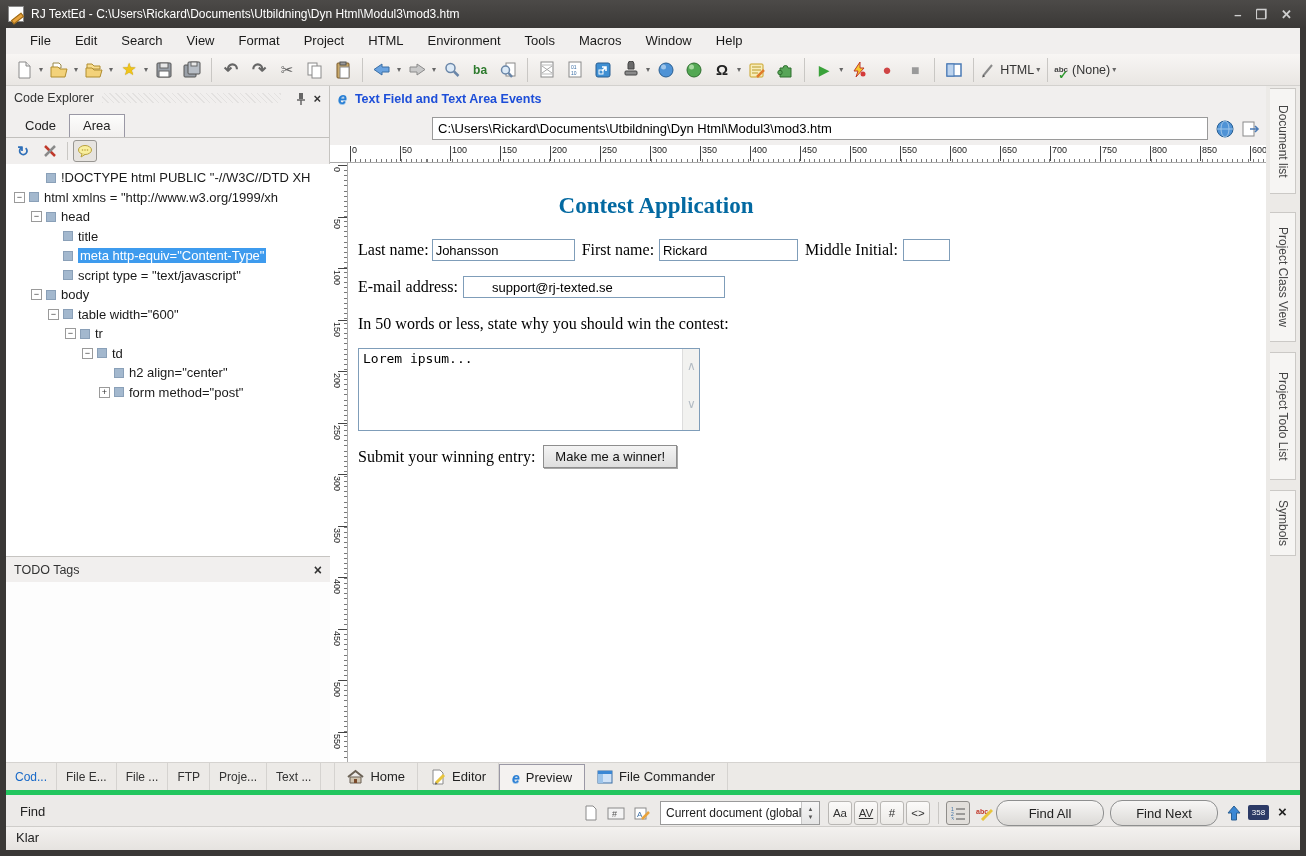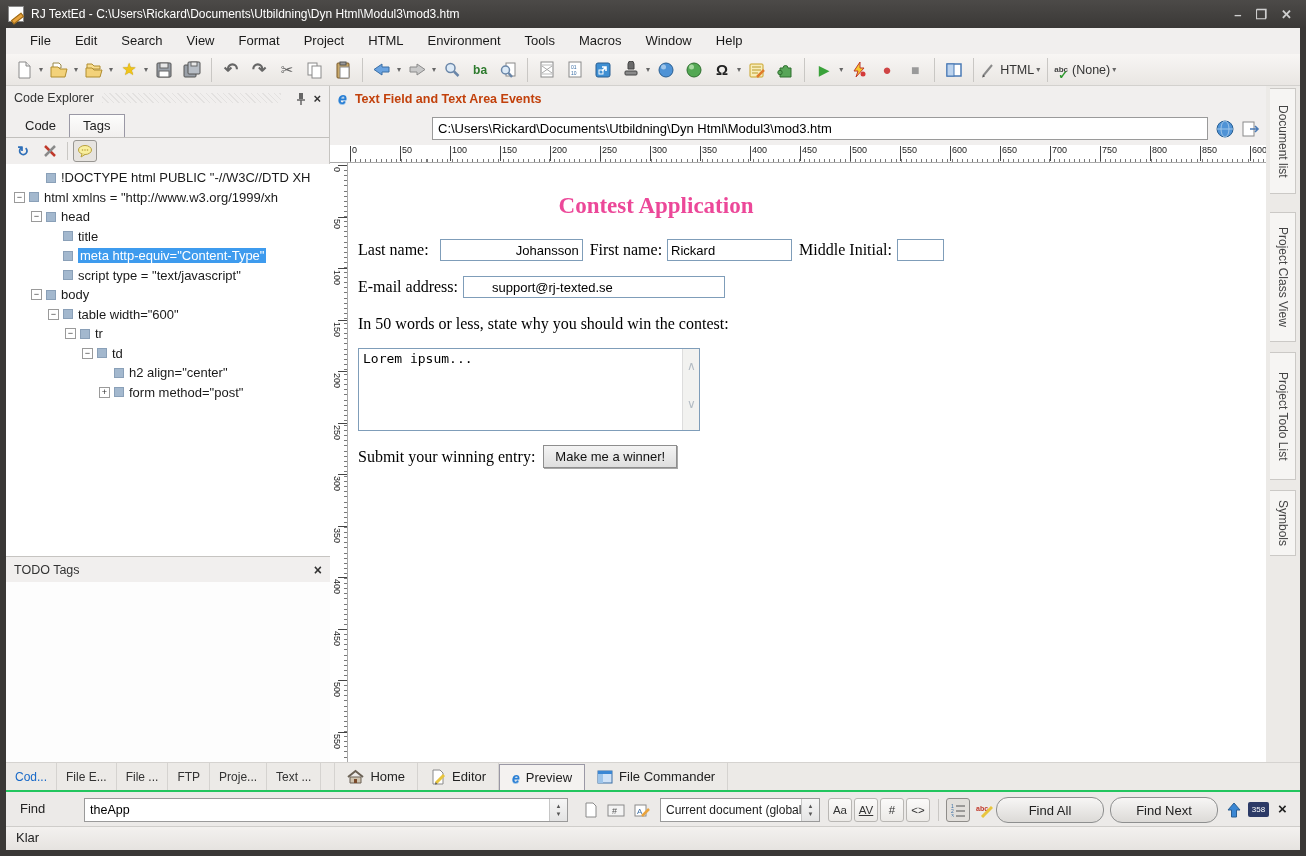--- a/index.html
+++ b/index.html
@@ -45,37 +45,37 @@
   .exp.blank { visibility:hidden; }
   .bullet { width:10px; height:10px; background:#a3b8ce; border:1px solid #8aa0b8; margin-right:5px; flex:none; }
   .tlab.selected { background:#3e9bee; color:#fff; padding:0 2px; }
   .todo-head { position:absolute; left:0; top:470px; width:324px; height:26px; background:#f1efee; border-top:1px solid #c6c4c1; display:flex; align-items:center; padding:0 8px; font-size:12.5px; color:#333; }
   .todo-body { position:absolute; left:0; top:496px; width:324px; height:180px; background:#fdfdfd; }
 
   
   .main { position:absolute; left:330px; top:86px; width:936px; height:676px; background:#f1efee; }
   .pv-head { height:26px; display:flex; align-items:center; padding-left:8px; }
   .ie-e { font-weight:bold; font-style:italic; font-size:16px; color:#2a7fd4; margin-right:8px; text-shadow:0 1px 0 #9cc4ea; }
-  .pv-title { font-size:12.5px; font-weight:bold; color:#c2410c; }
+  .pv-title { font-size:12.5px; font-weight:bold; color:#1d4ed8; }
   .addr-row { height:33px; position:relative; }
   .addr-input { position:absolute; left:102px; top:5px; width:776px; height:23px; border:1px solid #9a9a9a; background:#fff; font-size:13px; padding:2px 5px; font-family:"Liberation Sans",sans-serif; }
   .addr-ico { position:absolute; top:6px; width:22px; height:22px; display:flex; align-items:center; justify-content:center; }
   
   .hruler { position:absolute; left:0; top:59px; width:936px; height:18px; background:#fff; border-bottom:1px solid #aaa;
             background-image:repeating-linear-gradient(90deg, #777 0 1px, transparent 1px 5.1px); background-size:916px 3px; background-position:20px 14px; background-repeat:no-repeat; }
   .hlab { position:absolute; top:1px; font-size:9px; color:#222; border-left:1px solid #444; height:15px; padding-left:1px; line-height:9px; }
   .vruler { position:absolute; left:0; top:77px; width:18px; height:599px; background:#fff; border-right:1px solid #aaa;
             background-image:repeating-linear-gradient(180deg, #777 0 1px, transparent 1px 5.1px); background-size:3px 100%; background-position:14px 2px; background-repeat:no-repeat; }
   .vtick { position:absolute; right:0; width:9px; border-top:1px solid #444; }
   .vlab { position:absolute; left:2px; writing-mode:vertical-rl; font-size:9px; color:#222; line-height:9px; }
   .page { position:absolute; left:18px; top:77px; width:918px; height:599px; background:#fff; overflow:hidden; font-family:"Liberation Serif", serif; }
 
   
   .ptable { position:absolute; left:8px; top:0; width:600px; }
-  .pheading { margin-top:30px; text-align:center; font-size:23px; font-weight:bold; color:#ec4899; }
+  .pheading { margin-top:30px; text-align:center; font-size:23px; font-weight:bold; color:#0369a1; }
   .frow { position:absolute; left:10px; display:flex; align-items:center; font-size:16px; color:#000; white-space:nowrap; }
   .pinput { border:1px solid #7f9db9; height:22px; font-size:13px; font-family:"Liberation Sans",sans-serif; padding:1px 3px; }
   .ta-wrap { position:absolute; left:10px; top:185px; width:342px; height:83px; border:1px solid #7f9db9; background:#fff; }
   .ta-wrap textarea { position:absolute; left:0; top:0; width:324px; height:81px; border:none; resize:none; outline:none; font-family:"DejaVu Sans Mono", monospace; font-size:13px; padding:2px 4px; overflow:hidden; }
   .ta-scroll { position:absolute; right:0; top:0; width:17px; height:81px; background:#f2f2f0; border-left:1px solid #ddd; }
   .ta-arrow { position:absolute; left:0; width:17px; text-align:center; color:#b4bcc4; font-size:12px; }
   .winner-btn { margin-left:8px; font-family:"Liberation Sans",sans-serif; font-size:13px; padding:3px 11px; background:linear-gradient(#f4f4f4,#dedede); border:1px solid #8e8e8e; box-shadow:1px 1px 0 #a8a8a8; color:#111; }
 
   
   .rightstrip { position:absolute; left:1266px; top:86px; width:34px; height:676px; background:#eceae7; }
@@ -83,21 +83,21 @@
 
   
   .bottomtabs { position:absolute; left:6px; top:762px; width:1294px; height:28px; background:#eceae7; border-top:1px solid #d5d3d0; display:flex; align-items:stretch; }
   .dock-tab { padding:0 9px; font-size:12px; color:#333; display:flex; align-items:center; border-right:1px solid #d5d3d0; }
   .dock-tab.first { color:#1668c8; }
   .dockgap { width:14px; border-right:1px solid #d5d3d0; }
   .view-tab { display:flex; align-items:center; gap:6px; padding:0 12px; font-size:13px; color:#222; border-right:1px solid #d5d3d0; }
   .view-tab.active { background:#f4f2f0; border:1px solid #9a98a5; border-bottom:none; margin-top:1px; }
 
   
-  .findbar { position:absolute; left:6px; top:790px; width:1294px; height:36px; background:#eceae8; border-top:2px solid #22c55e; }
+  .findbar { position:absolute; left:6px; top:790px; width:1294px; height:36px; background:#eceae8; border-top:5px solid #22c55e; }
   .findlabel { position:absolute; left:14px; top:9px; font-size:13px; color:#222; }
   .find-input-wrap { position:absolute; left:78px; top:6px; width:484px; height:24px; border:1px solid #9a9a9a; background:#fff; }
   .find-input-wrap input { width:460px; height:22px; border:none; outline:none; font-size:12.5px; padding:2px 5px; font-family:"Liberation Sans",sans-serif; }
   .spin { position:absolute; right:0; top:0; width:18px; height:22px; border-left:1px solid #c6c6c6; display:flex; flex-direction:column; align-items:center; justify-content:center; font-size:6px; color:#555; gap:2px; background:linear-gradient(#f6f6f6,#e4e4e4); }
   .fbtn { position:absolute; top:6px; width:24px; height:24px; border:1px solid #b9b7b4; border-radius:3px; background:linear-gradient(#fbfaf9,#eceae7); display:flex; align-items:center; justify-content:center; }
   .fbtn.flat { border-color:transparent; background:none; }
   .fbtn.pressed { border-color:#8f8d8a; background:#e2dfdb; }
   .ftext { font-size:11.5px; color:#333; }
   .scope { position:absolute; left:654px; top:6px; width:160px; height:24px; border:1px solid #9a9a9a; background:#fff; font-size:12px; color:#222; padding:4px 20px 0 5px; white-space:nowrap; overflow:hidden; }
   .bigbtn { position:absolute; top:5px; height:26px; border:1px solid #8e8f8f; border-radius:12px; background:linear-gradient(#f7f6f5,#dcdad7); font-size:13px; color:#222; display:flex; align-items:center; justify-content:center; }
@@ -336,21 +336,21 @@
           <svg width="12" height="13">
             <rect x="4" y="1" width="4" height="6" fill="#666"></rect>
             <line x1="2" y1="8" x2="10" y2="8" stroke="#666" stroke-width="1.5"></line>
             <line x1="6" y1="8" x2="6" y2="13" stroke="#666" stroke-width="1.5"></line>
           </svg>
         </span>
       <span class="phicon" style="font-weight:bold;font-size:13px;">×</span>
     </div>
     <div class="ce-tabs">
       <span class="ce-tab">Code</span>
-      <span class="ce-tab active">Tags</span>
+      <span class="ce-tab active">Area</span>
     </div>
     <div class="ce-tools">
       <span class="ce-btn">
           <span style="color:#2f6fb8;font-weight:bold;font-size:14px;">↻</span>
         </span>
       <span class="ce-btn">
           <svg width="16" height="16">
             <line x1="3" y1="3" x2="13" y2="13" stroke="#c0392b" stroke-width="2.5"></line>
             <line x1="13" y1="3" x2="3" y2="13" stroke="#8a8a8a" stroke-width="2.5"></line>
           </svg>
@@ -504,23 +504,23 @@
         <span class="vtick" style="top: 568.5px;"></span>
         <span class="vlab" style="top: 570.5px;">550</span>
       </div>
 
     <div class="page">
       <div class="ptable">
         <div class="pheading">Contest Application</div>
       </div>
       <div class="frow" style="top:76px;">
         <span>Last name:</span>
-        <input class="pinput" style="width: 143px; margin-left: 11px; text-align: right;" value="Johansson">
+        <input class="pinput" style="width: 143px; margin-left: 3px;" value="Johansson">
         <span style="margin-left:7px;">First name:</span>
-        <input class="pinput" style="width: 125px; margin-left: 5px;" value="Rickard">
+        <input class="pinput" style="width: 139px; margin-left: 5px;" value="Rickard">
         <span style="margin-left:7px;">Middle Initial:</span>
         <input class="pinput" style="width: 47px; margin-left: 5px;" value="">
       </div>
       <div class="frow" style="top:113px;">
         <span>E-mail address:</span>
         <input class="pinput" style="width: 262px; margin-left: 5px; padding-left: 28px;" value="support@rj-texted.se">
       </div>
       <div class="frow" style="top:152px;">
         <span>In 50 words or less, state why you should win the contest:</span>
       </div>
@@ -580,27 +580,20 @@
           <rect x="1" y="1" width="14" height="12" fill="#cfe2f7" stroke="#3a6ea5"></rect>
           <rect x="1" y="1" width="14" height="3" fill="#3a87d4"></rect>
           <rect x="1" y="4" width="5" height="9" fill="#9cc4ea"></rect>
         </svg>
       <span>File Commander</span>
     </span>
   </div>
 
   <div class="findbar">
     <span class="findlabel">Find</span>
-    <span class="find-input-wrap">
-      <input value="theApp" style="">
-      <span class="spin">
-          <span>▲</span>
-          <span>▼</span>
-        </span>
-    </span>
     <span class="fbtn flat" style="left:572px;">
         <svg width="15" height="16">
           <path d="M3 1h7l3 3v11H3z" fill="#fff" stroke="#8a8a8a"></path>
         </svg>
       </span>
     <span class="fbtn flat" style="left:598px;">
         <svg width="18" height="13">
           <rect x="1" y="1" width="16" height="11" fill="#f4f4f4" stroke="#8a8a8a"></rect>
           <text x="5" y="10" font-size="9" fill="#555">#</text>
         </svg>

